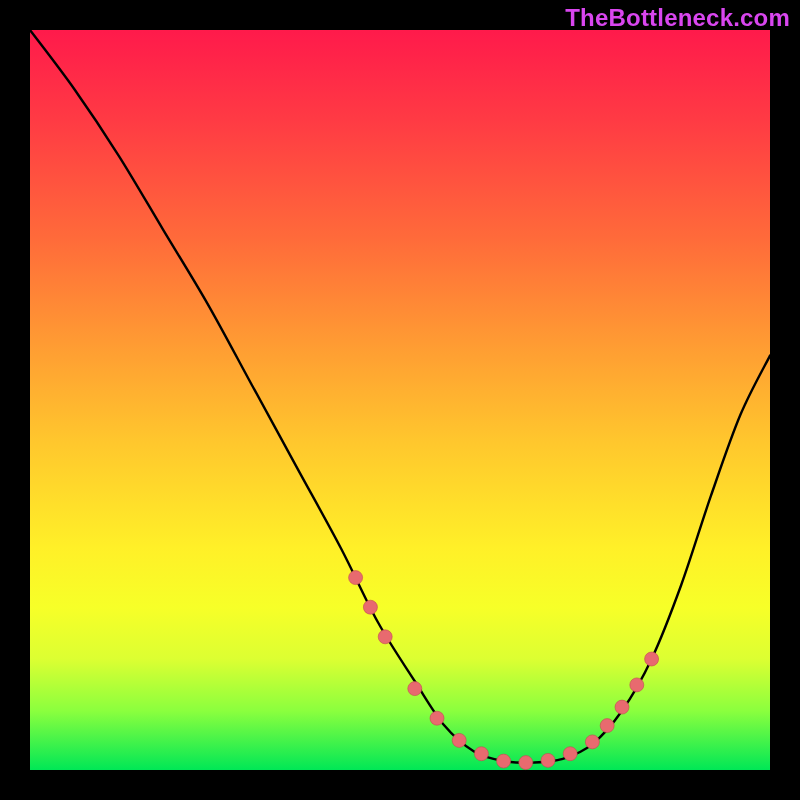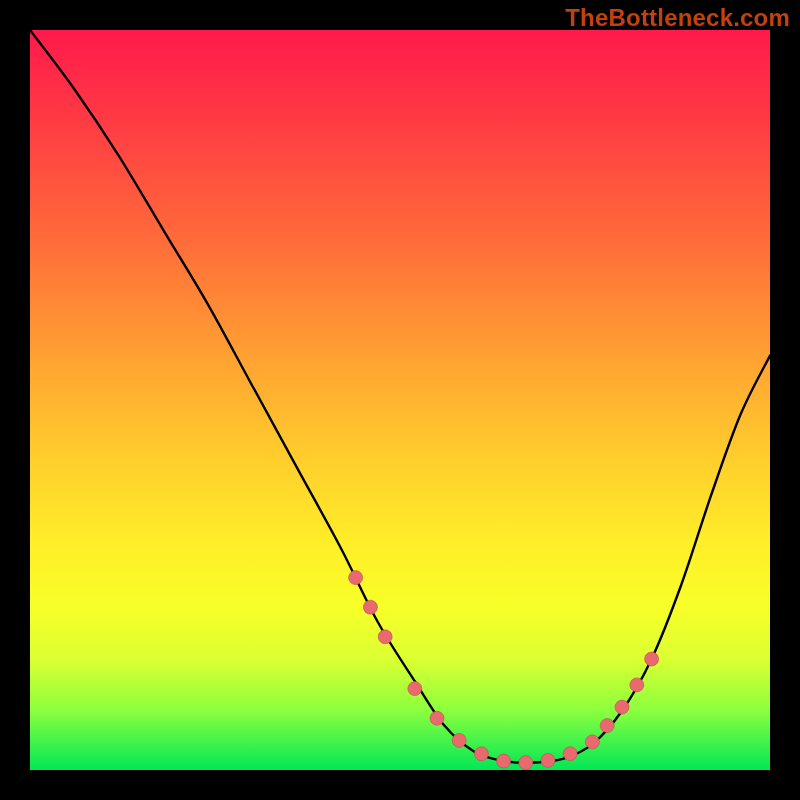--- a/index.html
+++ b/index.html
@@ -35,21 +35,21 @@
       #f7ff28 78%,
       #dcff32 85%,
       #8bff3e 92%,
       #00e756 100%
     );
   }
   .attribution {
     position: absolute;
     top: 4px;
     right: 10px;
-    color: #c2410c;
+    color: #d946ef;
     font-size: 24px;
     font-weight: 600;
     letter-spacing: 0.2px;
     user-select: none;
   }
   svg.curve {
     position: absolute;
     left: 0;
     top: 0;
     width: 740px;

